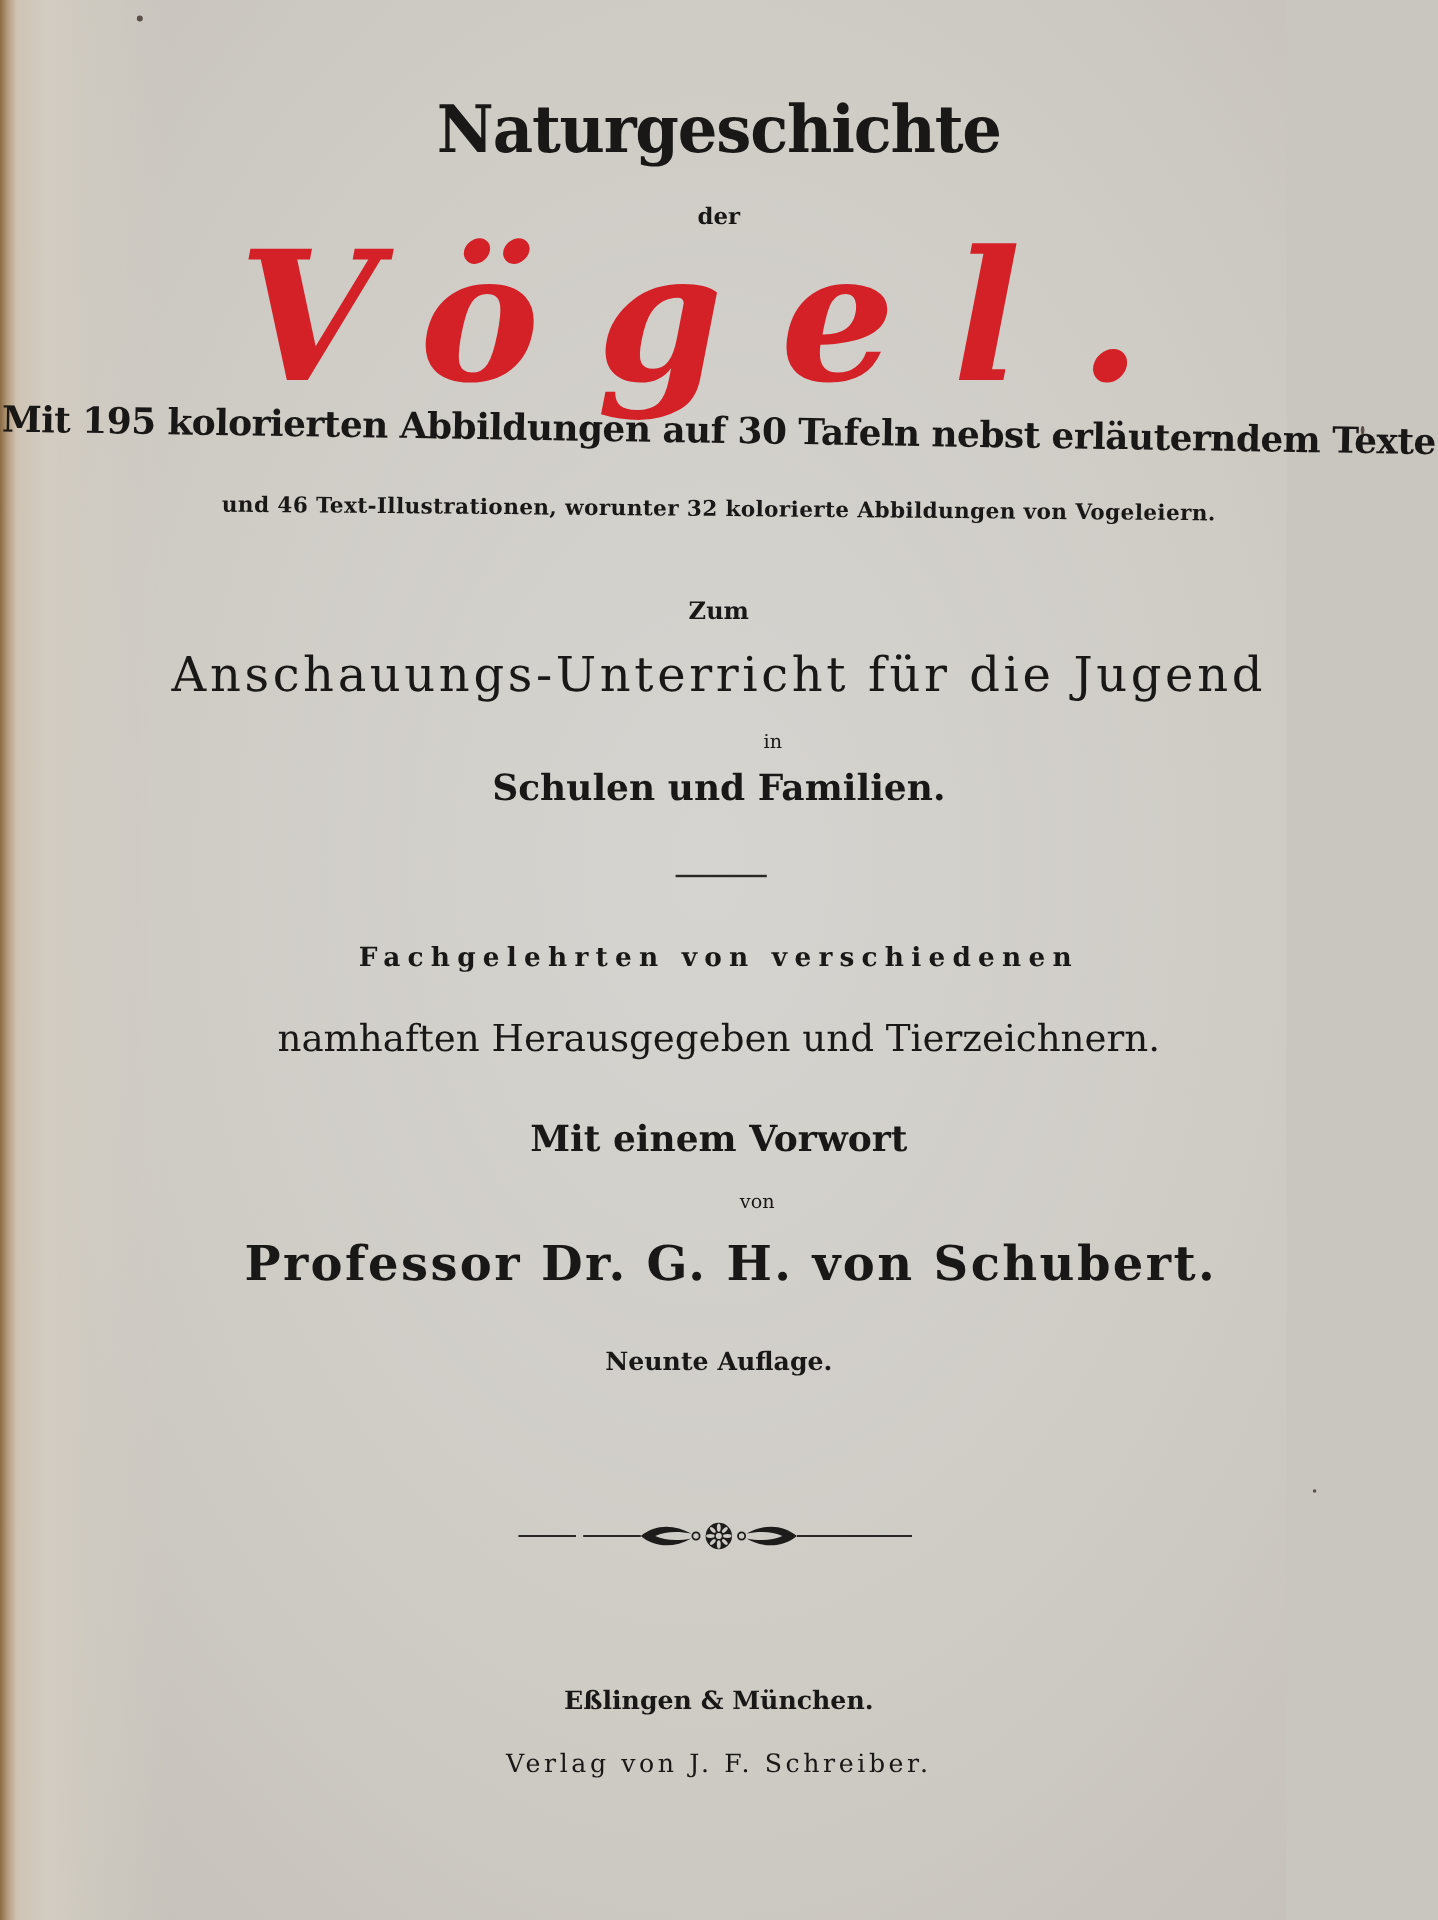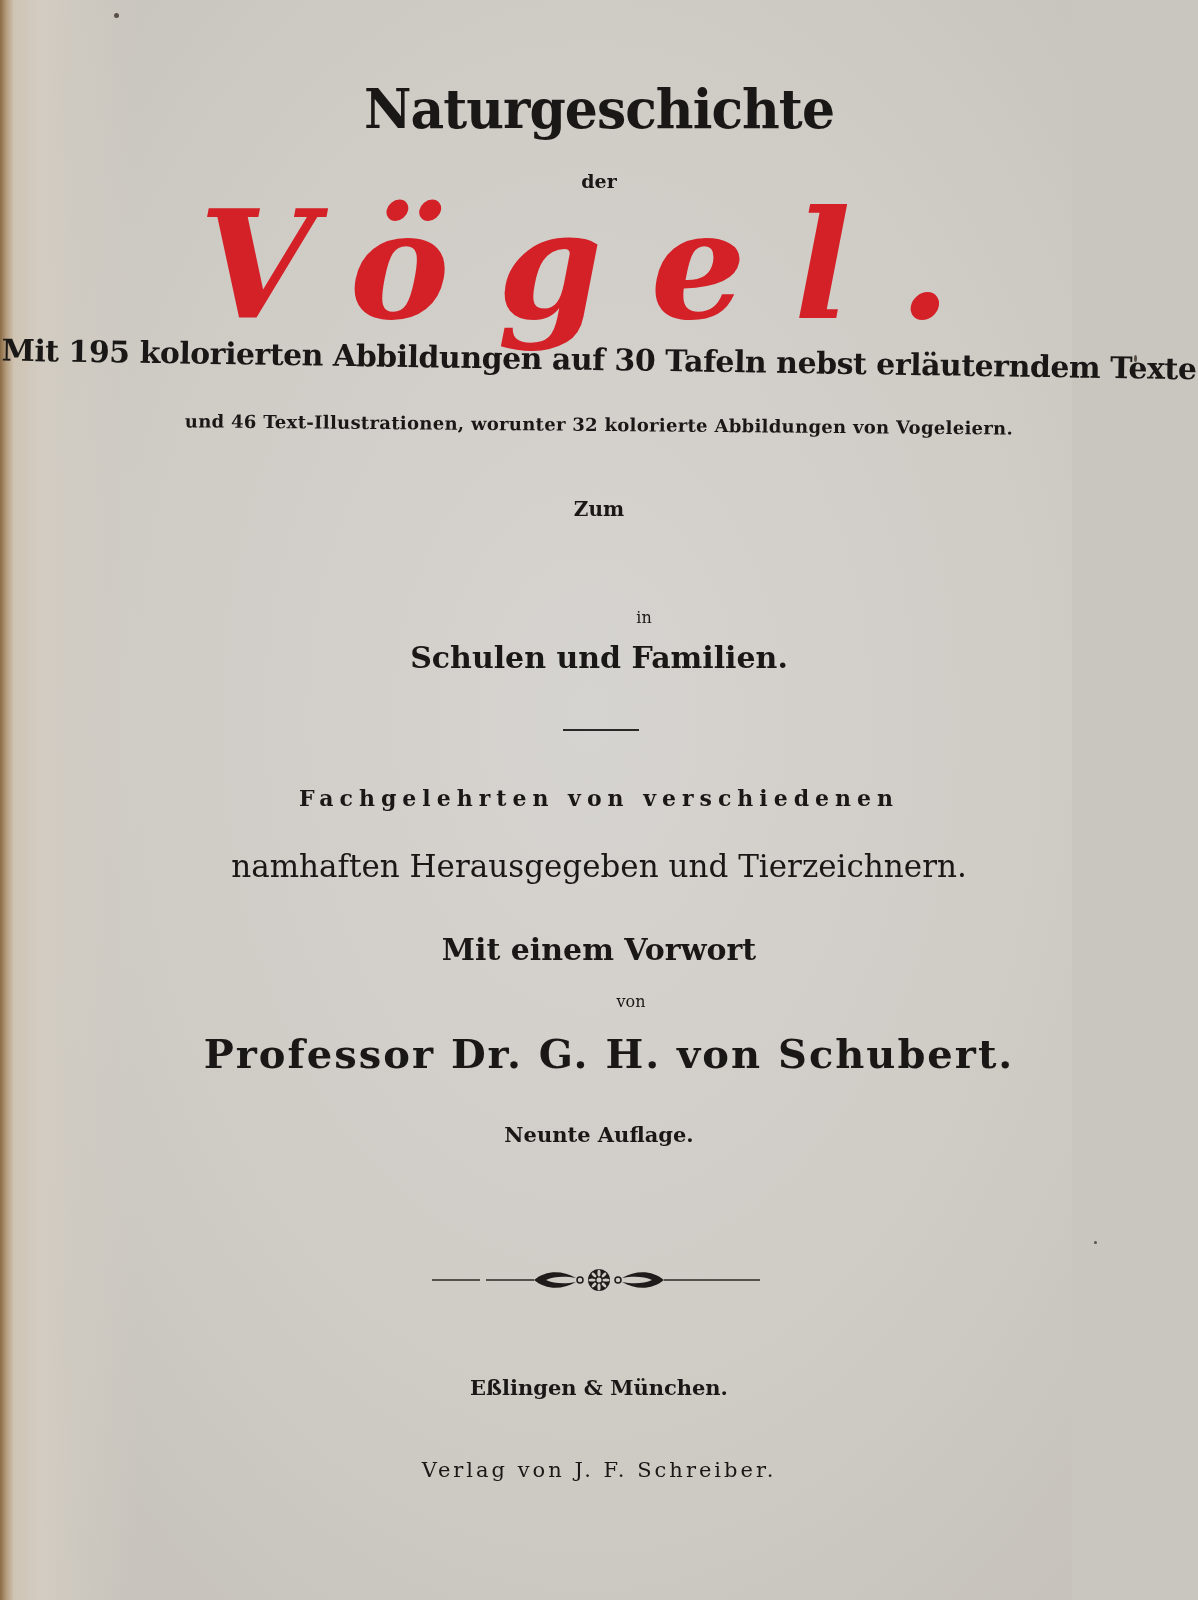--- a/index.html
+++ b/index.html
@@ -61,37 +61,38 @@
     .von { top: 992px; font-size: 16px; padding-left: 32px; }
     .professor {
       top: 1030px; font-size: 40px; font-weight: bold;
       letter-spacing: 2px;
       padding-left: 10px;
     }
     .auflage { top: 1122px; font-size: 21px; font-weight: bold; }
     .ornament {
       position: absolute; top: 1264px; left: 430px; width: 340px; height: 32px;
     }
-    .publisher-place { top: 1375px; font-size: 21px; font-weight: bold; }
+    .publisher-place { top: 1404px; font-size: 21px; font-weight: bold; }
     .publisher { top: 1458px; font-size: 21px; letter-spacing: 3px; }
     .fleck { position: absolute; border-radius: 50%; background: #5a5048; }
   </style>
 </head>
 <body>
 
 <div class="page">
 
   <div class="line title">Naturgeschichte</div>
   <div class="line der">der</div>
   <div class="line voegel">Vögel.</div>
 
   <div class="line subtitle1">Mit 195 kolorierten Abbildungen auf 30 Tafeln nebst erläuterndem Texte</div>
   <div class="line subtitle2">und 46 Text-Illustrationen, worunter 32 kolorierte Abbildungen von Vogeleiern.</div>
 
   <div class="line zum">Zum</div>
+  <div class="line anschauung">Anschauungs-Unterricht für die Jugend</div>
   <div class="line in">in</div>
   <div class="line schulen">Schulen und Familien.</div>
 
   <div class="rule-short"></div>
 
   <div class="line herausgegeben">Fachgelehrten von verschiedenen</div>
   <div class="line namhaften">namhaften Herausgegeben und Tierzeichnern.</div>
 
   <div class="line vorwort">Mit einem Vorwort</div>
   <div class="line von">von</div>

